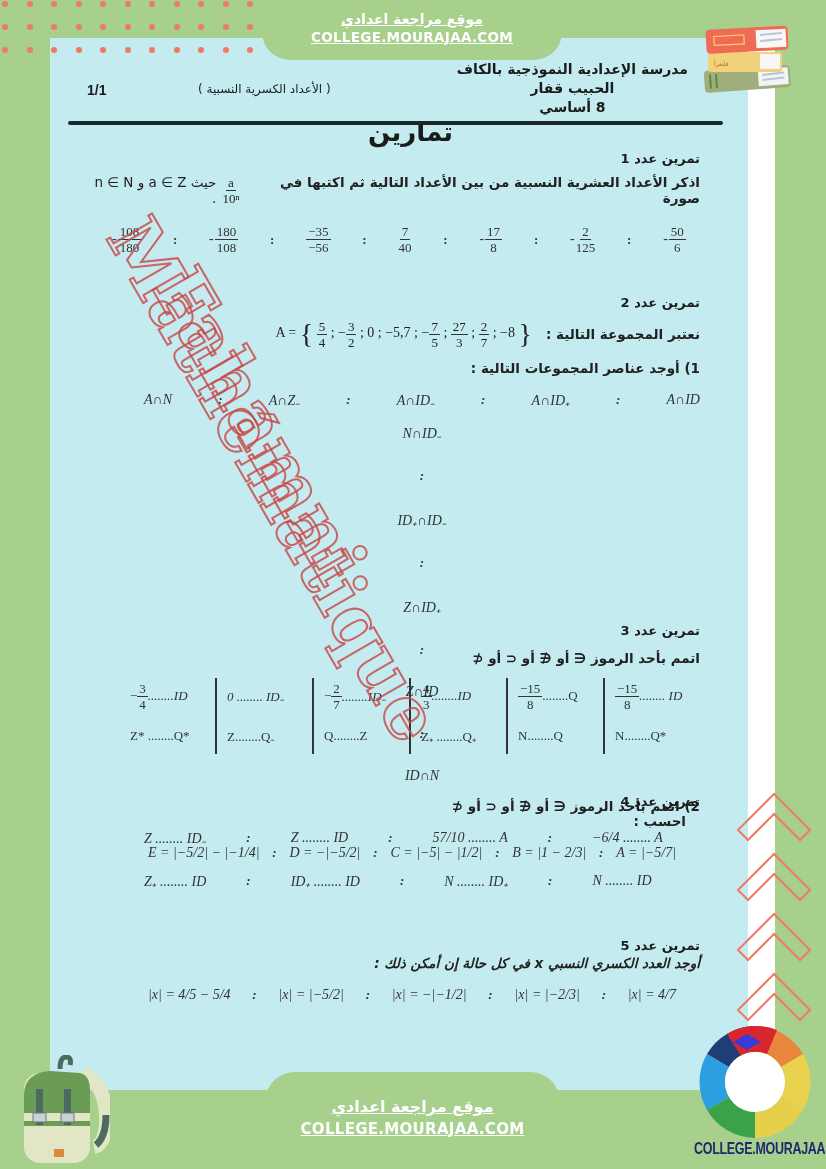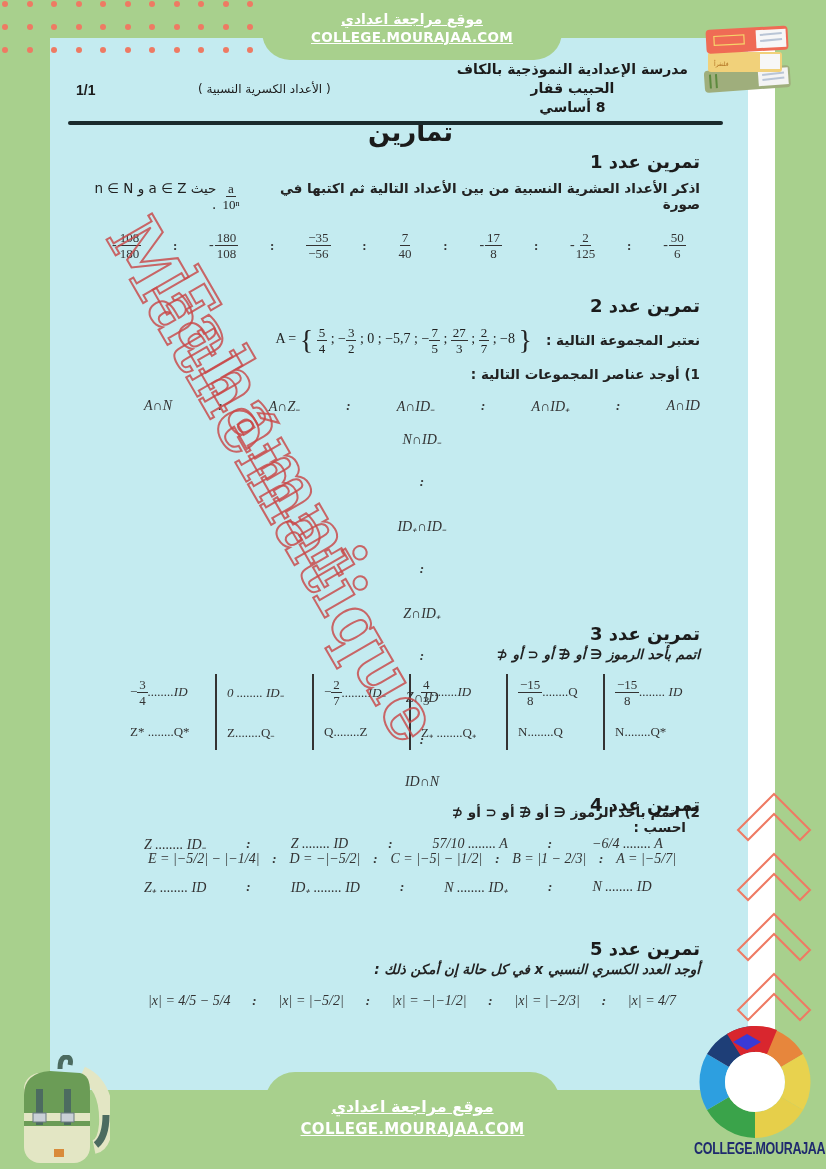--- a/index.html
+++ b/index.html
@@ -34,30 +34,30 @@
   .tab-bottom {
     position: absolute; left: 265px; top: 1072px; width: 295px; height: 97px;
     background: #a8d08d; border-radius: 30px 30px 0 0; z-index: 5;
     text-align: center; color: #ffffff; font-family: "DejaVu Sans", sans-serif;
   }
   .tab-bottom .ar { font-size: 16px; font-weight: bold; text-decoration: underline; margin-top: 24px; line-height: 22px; }
   .tab-bottom .en { font-size: 15px; font-weight: bold; text-decoration: underline; line-height: 22px; letter-spacing: 0.3px; }
 
   
   .hdr { position: absolute; top: 20px; left: 0; right: 0; height: 70px; }
-  .hdr .page { position: absolute; left: 26px; top: 24px; font-weight: bold; font-size: 14px; font-family: "Liberation Sans", sans-serif; }
+  .hdr .page { position: absolute; left: 37px; top: 24px; font-weight: bold; font-size: 14px; font-family: "Liberation Sans", sans-serif; }
   .hdr .subj { position: absolute; left: 148px; top: 24px; font-size: 12px; font-family: "DejaVu Sans", sans-serif; direction: rtl; }
   .hdr .title { position: absolute; left: 318px; top: 14px; font-size: 26px; font-weight: bold; font-family: "DejaVu Sans", sans-serif; margin-top: 45px; }
   .hdr .school { position: absolute; right: 60px; top: 2px; text-align: right; direction: rtl; font-family: "DejaVu Sans", sans-serif; font-weight: bold; font-size: 14px; line-height: 19px; }
   .hdr .school div { text-align: center; }
   .hdr .school div:first-child { text-align: right; }
   .hdr-rule { position: absolute; left: 18px; right: 25px; top: 83px; height: 4px; background: #1a2a2c; border-radius: 2px; }
 
   .ex { position: absolute; right: 48px; left: 38px; direction: rtl; font-family: "DejaVu Sans", sans-serif; }
-  .ex-title { font-weight: bold; font-size: 18px; text-align: right; }
+  .ex-title { font-weight: bold; font-size: 13px; text-align: right; }
   .ex-text { font-size: 13.5px; font-weight: bold; text-align: right; margin-top: 8px; color: #222; }
 
   .math-row { direction: ltr; display: flex; align-items: center; justify-content: space-between; font-family: "Liberation Serif", serif; font-size: 14px; color: #333; }
   .frac { display: inline-flex; flex-direction: column; align-items: center; vertical-align: middle; line-height: 15px; font-size: 13px; }
   .frac .n { border-bottom: 1px solid #333; padding: 0 2px; }
   .sign { display: inline-block; margin-right: 1px; font-size: 14px; }
   .sep { font-weight: bold; font-size: 13px; }
 
   .ex3-grid { direction: ltr; display: flex; font-family: "Liberation Serif", serif; font-size: 13px; color: #333; }
   .ex3-col { flex: 1; border-right: 2px solid #333; padding: 0 10px; display: flex; flex-direction: column; justify-content: space-between; height: 76px; }
@@ -295,21 +295,21 @@
       <span>ID₊ ........ ID</span>
         <span class="sep">:</span>
       <span>N ........ ID₊</span>
         <span class="sep">:</span>
       <span>N ........ ID</span>
     </div>
   </div>
 
   <div class="ex" style="top:585px;">
     <div class="ex-title">تمرين عدد 3</div>
-    <div class="ex-text" style="margin-top:2px;font-style:italic;">اتمم بأحد الرموز ∈ أو ∉ أو ⊂ أو ⊄</div>
+    <div class="ex-text" style="margin-top:12px;">اتمم بأحد الرموز ∈ أو ∉ أو ⊂ أو ⊄</div>
     <div class="ex3-grid" style="margin-top:12px; padding-left:32px;">
       <div class="ex3-col">
         <div class="ex3-cell">
             <span>−</span>
             <span class="frac">
               <span class="n">3</span>
               <span>4</span>
             </span>
             <span style="font-style:italic;">........ID</span>
           </div>

